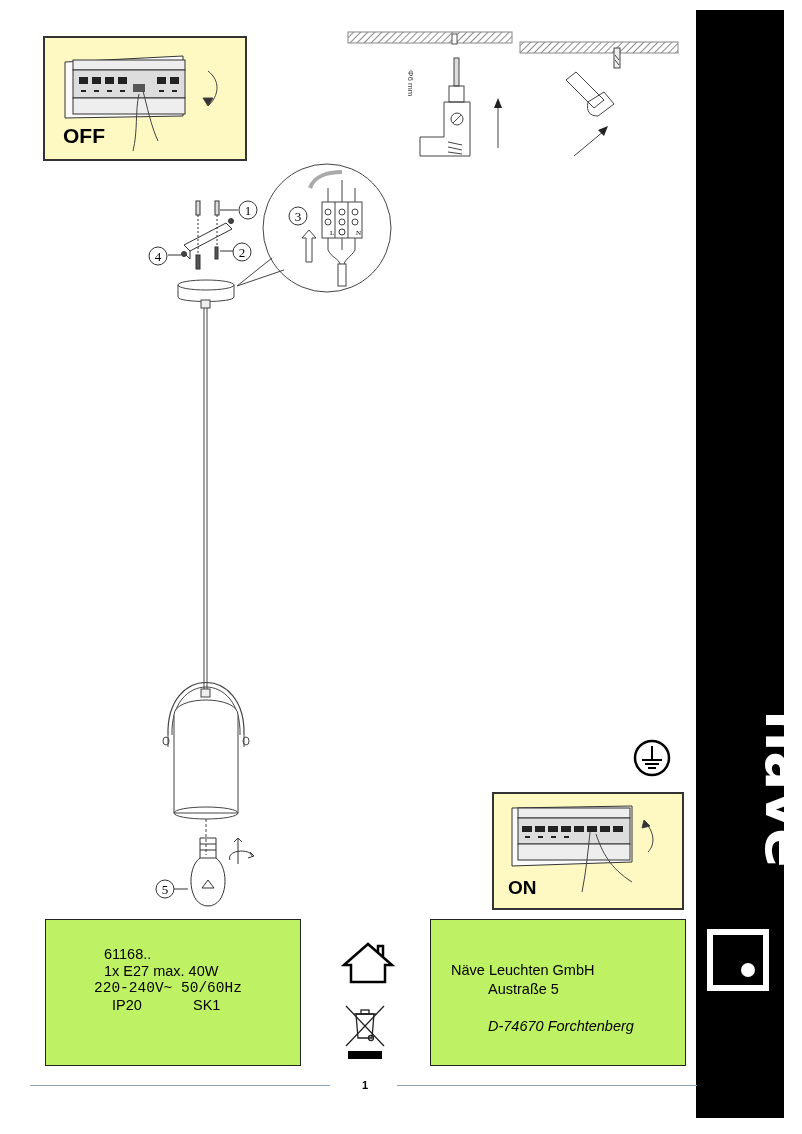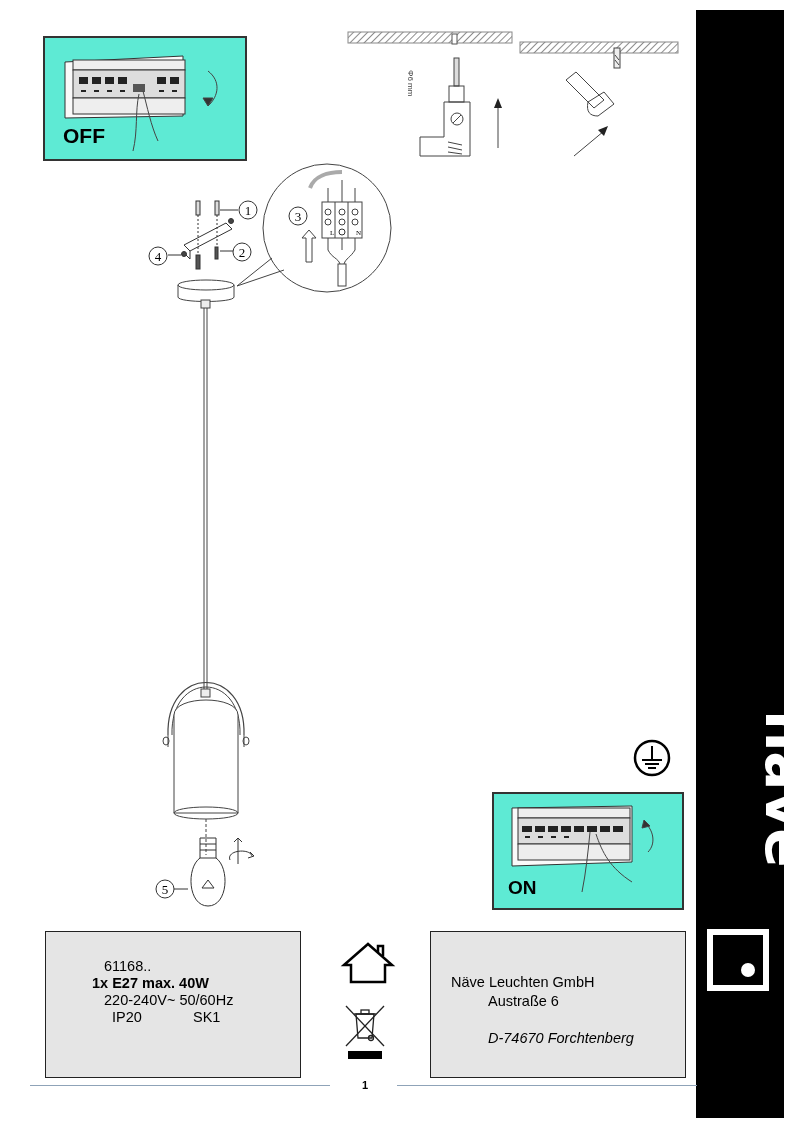--- a/index.html
+++ b/index.html
@@ -1,19 +1,19 @@
 <!DOCTYPE html>
 <html><head>
 <meta charset="utf-8">
 <style>
   html, body { margin:0; padding:0; background:#fff; }
   body { width:802px; height:1134px; position:relative; overflow:hidden; font-family:"Liberation Sans", sans-serif; color:#000; }
-  .panel { position:absolute; border:2px solid #333; background:#5eead4; box-sizing:border-box; }
+  .panel { position:absolute; border:2px solid #333; background:#fef9c3; box-sizing:border-box; }
   .sw-label { position:absolute; font-family:"Liberation Sans", sans-serif; font-weight:bold; font-size:21px; }
-  .info-box { position:absolute; border:1.5px solid #222; box-sizing:border-box; background:#e5e5e5;margin-top:12px; }
+  .info-box { position:absolute; border:1.5px solid #222; box-sizing:border-box; background:#bef264; }
   .info-line { position:absolute; font-family:"Liberation Sans", sans-serif; font-size:14.5px; line-height:16px; white-space:pre; }
   .brand-bar { position:absolute; left:696px; top:10px; width:88px; height:1108px; background:#000; }
   .footer-line { position:absolute; top:1085px; height:1px; background:#8fa3b8; }
   .page-num { position:absolute; left:357px; top:1079px; font-size:11px; font-weight:bold; width:16px; text-align:center; }
   svg { position:absolute; overflow:visible; }
 </style>
 </head>
 <body>
 
 <div class="panel" style="left:43px;top:36px;width:204px;height:125px;">
@@ -216,22 +216,22 @@
       <path d="M98 40 C96 60 94 80 90 100 M104 42 C110 60 118 76 140 90"></path>
       <path d="M156 60 C164 52 162 38 152 30"></path>
       <path d="M150 36 L152 28 L158 34 Z" fill="#333"></path>
     </g>
   </svg>
   <span class="sw-label" style="left:14px;top:83px;font-size:19px;">ON</span>
 </div>
 
 <div class="info-box" style="left:45px;top:919px;width:256px;height:147px;">
   <span class="info-line" style="left:58px;top:26px;">61168..</span>
-  <span class="info-line" style="left:46px;top:43px;font-weight:bold;">1x E27 max. 40W</span>
-  <span class="info-line" style="left:58px;top:60px;">220-240V~ 50/60Hz</span>
+  <span class="info-line" style="left:58px;top:43px;">1x E27 max. 40W</span>
+  <span class="info-line" style="left:48px;top:60px;font-family:Liberation Mono, monospace;">220-240V~ 50/60Hz</span>
   <span class="info-line" style="left:66px;top:77px;">IP20</span>
   <span class="info-line" style="left:147px;top:77px;">SK1</span>
 </div>
 
 <svg width="56" height="44" style="left:340px;top:941px;">
   <path d="M4 24 L28 3 L52 24 L45 24 L45 41 L11 41 L11 24 Z" fill="none" stroke="#000" stroke-width="2.5" stroke-linejoin="miter"></path>
   <path d="M38 11 L38 5 L43 5 L43 15" fill="none" stroke="#000" stroke-width="2.5"></path>
 </svg>
 <svg width="44" height="60" style="left:344px;top:1004px;">
   <g stroke="#222" fill="none" stroke-width="1.3">
@@ -240,21 +240,21 @@
     <rect x="17" y="6" width="8" height="4"></rect>
     <circle cx="27" cy="34" r="2.5"></circle>
     <line x1="2" y1="2" x2="40" y2="42"></line>
     <line x1="40" y1="2" x2="2" y2="42"></line>
   </g>
   <rect x="4" y="47" width="34" height="8" fill="#000"></rect>
 </svg>
 
 <div class="info-box" style="left:430px;top:919px;width:256px;height:147px;">
   <span class="info-line" style="left:20px;top:42px;">Näve Leuchten GmbH</span>
-  <span class="info-line" style="left:57px;top:61px;">Austraße 6</span>
+  <span class="info-line" style="left:57px;top:61px;">Austraße 5</span>
   <span class="info-line" style="left:57px;top:98px;font-style:italic;">D-74670 Forchtenberg</span>
 </div>
 
 <div class="brand-bar">
   <svg width="88" height="300" style="left:0;top:690px;">
     <g fill="#fff">
 
       <g transform="translate(70,10) rotate(90)">
         <text x="0" y="0" font-family="DejaVu Sans, sans-serif" font-weight="bold" font-size="58" fill="#fff">näve</text>
       </g>

